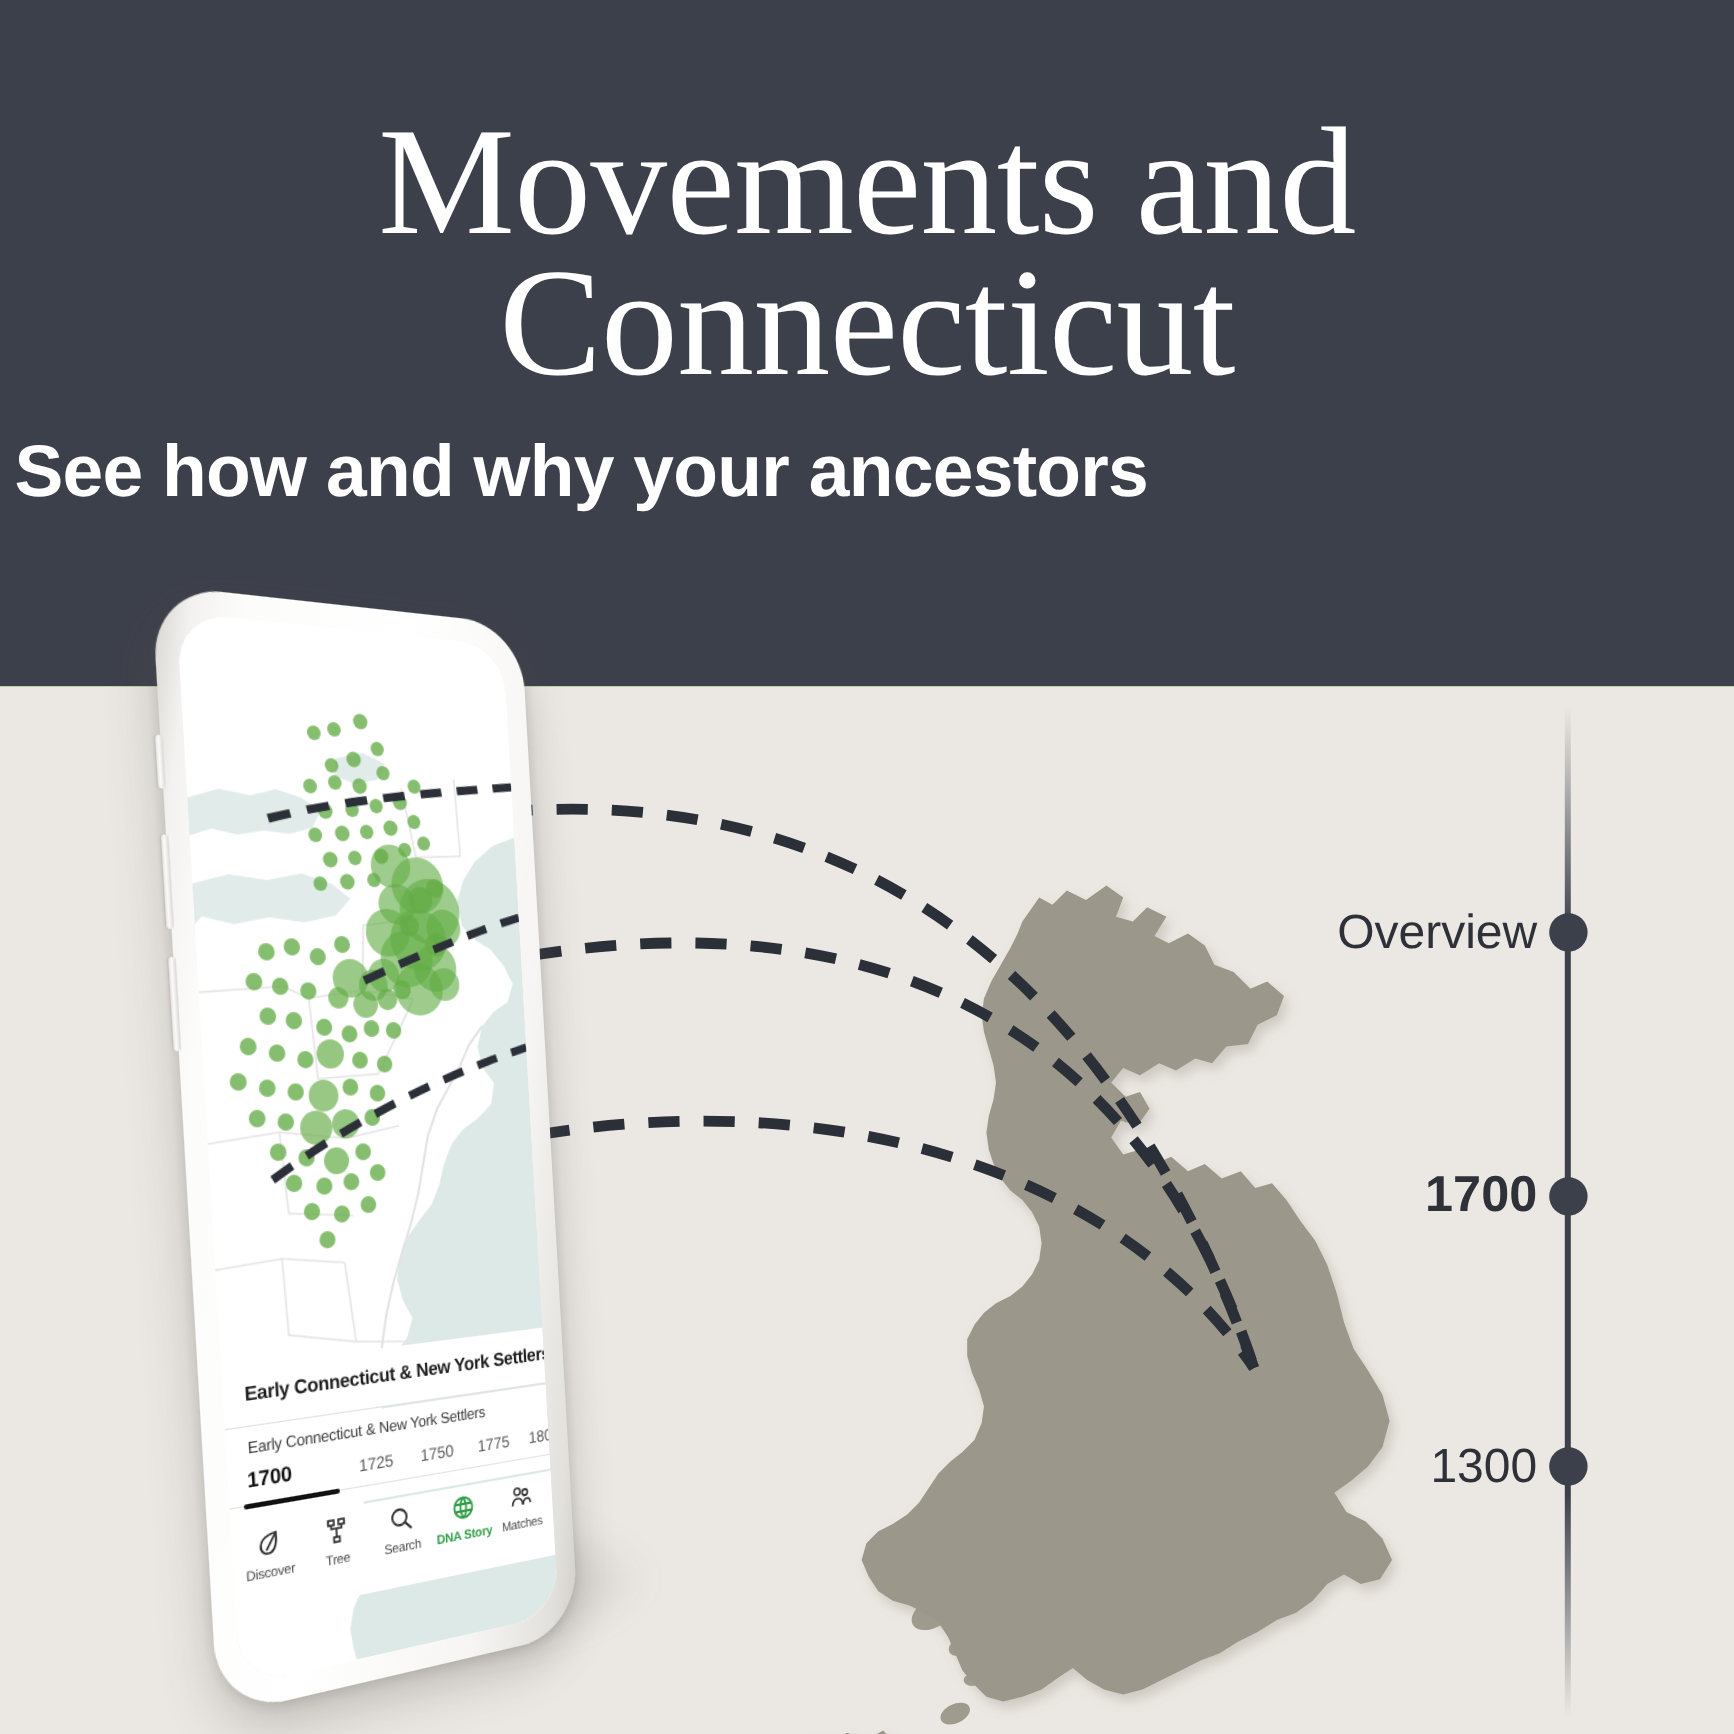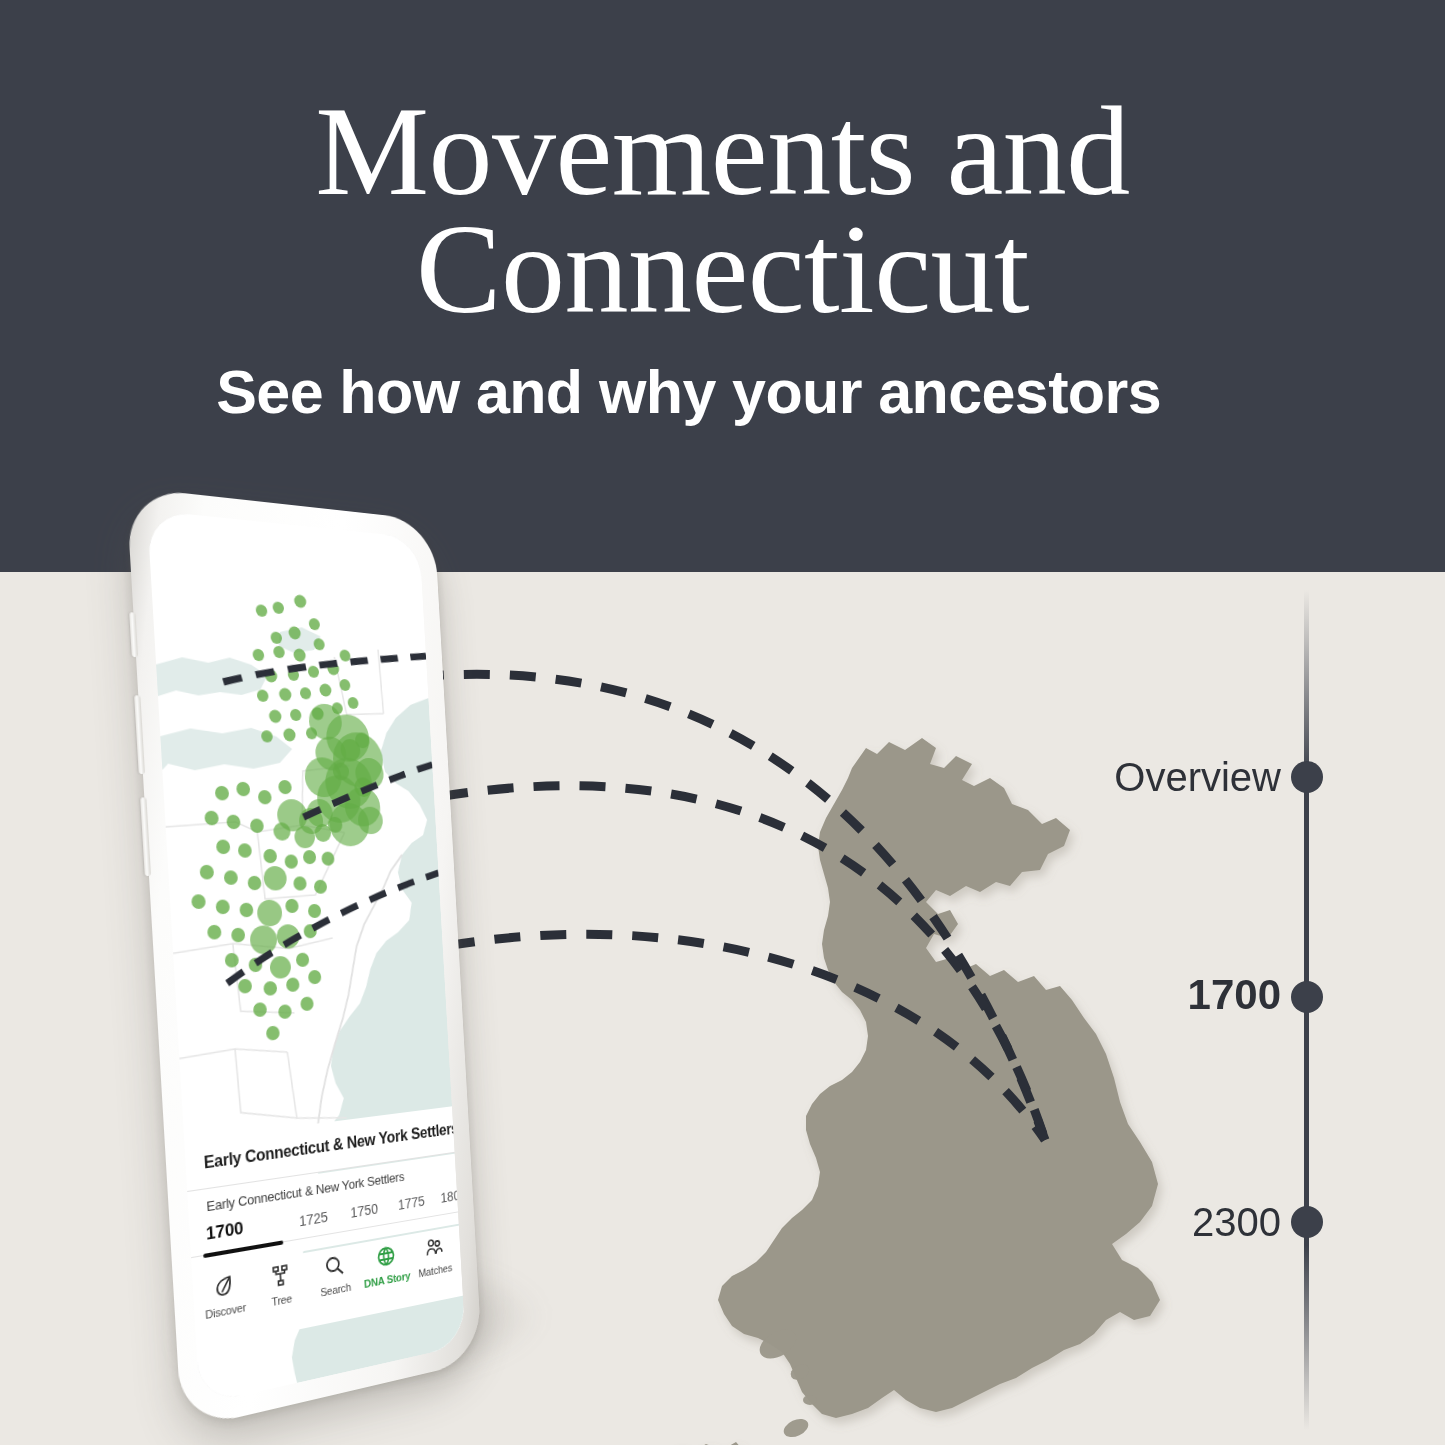--- a/index.html
+++ b/index.html
@@ -21,22 +21,22 @@
     position:absolute;left:0;top:92px;width:1445px;
     text-align:center;
     font-family:"Liberation Serif", serif;
     color:#FFFFFF;
     font-size:128px;
     line-height:118px;
     letter-spacing:-0.5px;
     font-weight:400;
   }
   .subtitle{
-    position:absolute;left:0;top:352px;width:1161px;
-    text-align:right;
+    position:absolute;left:12px;top:352px;width:1161px;
+    text-align:left;
     font-family:"Liberation Sans", sans-serif;
     color:#FFFFFF;
     font-size:61px;
     line-height:80px;
     font-weight:700;
     letter-spacing:-0.6px;
   }
 
   
   .body-area{
@@ -471,16 +471,16 @@
   <div class="timeline">
     <div class="tl-line"></div>
 
     <div class="tl-node" style="top:189px;"></div>
     <div class="tl-label" style="top:189px;">Overview</div>
 
     <div class="tl-node" style="top:409px;"></div>
     <div class="tl-label bold" style="top:407px;">1700</div>
 
     <div class="tl-node" style="top:634px;"></div>
-    <div class="tl-label" style="top:634px;">2300</div>
+    <div class="tl-label" style="top:634px;">1300</div>
   </div>
 
 </div>
 
 </body></html>

